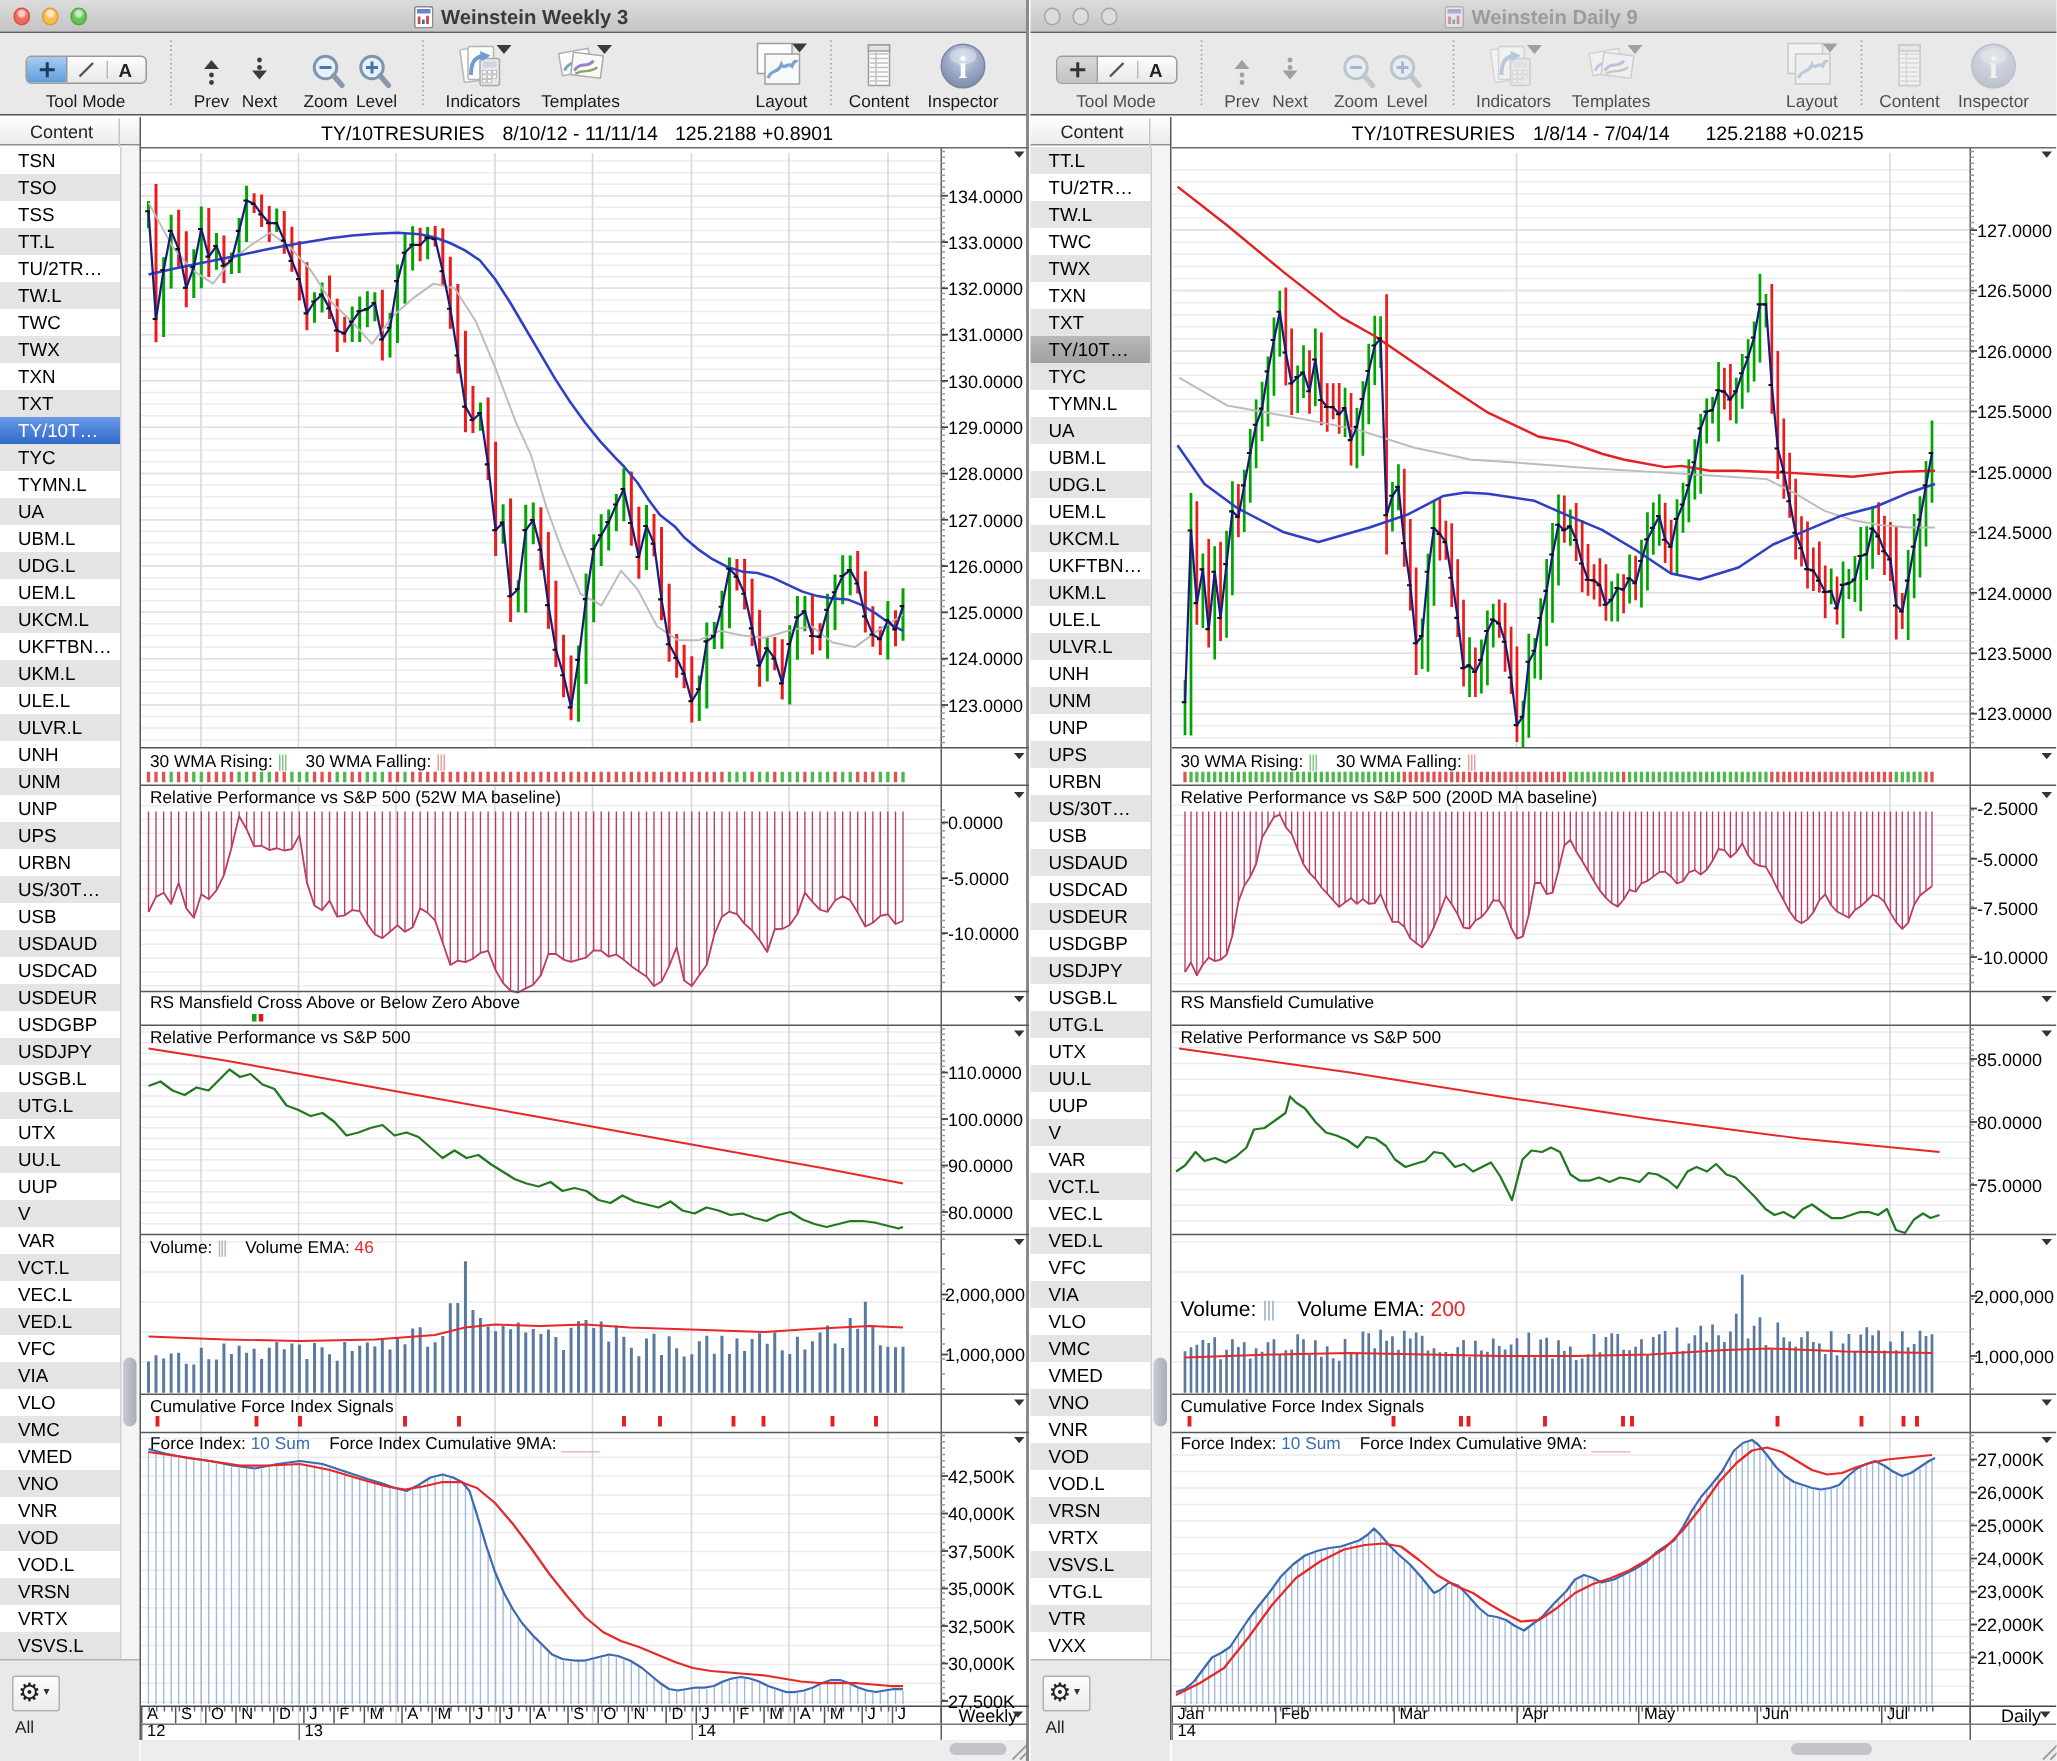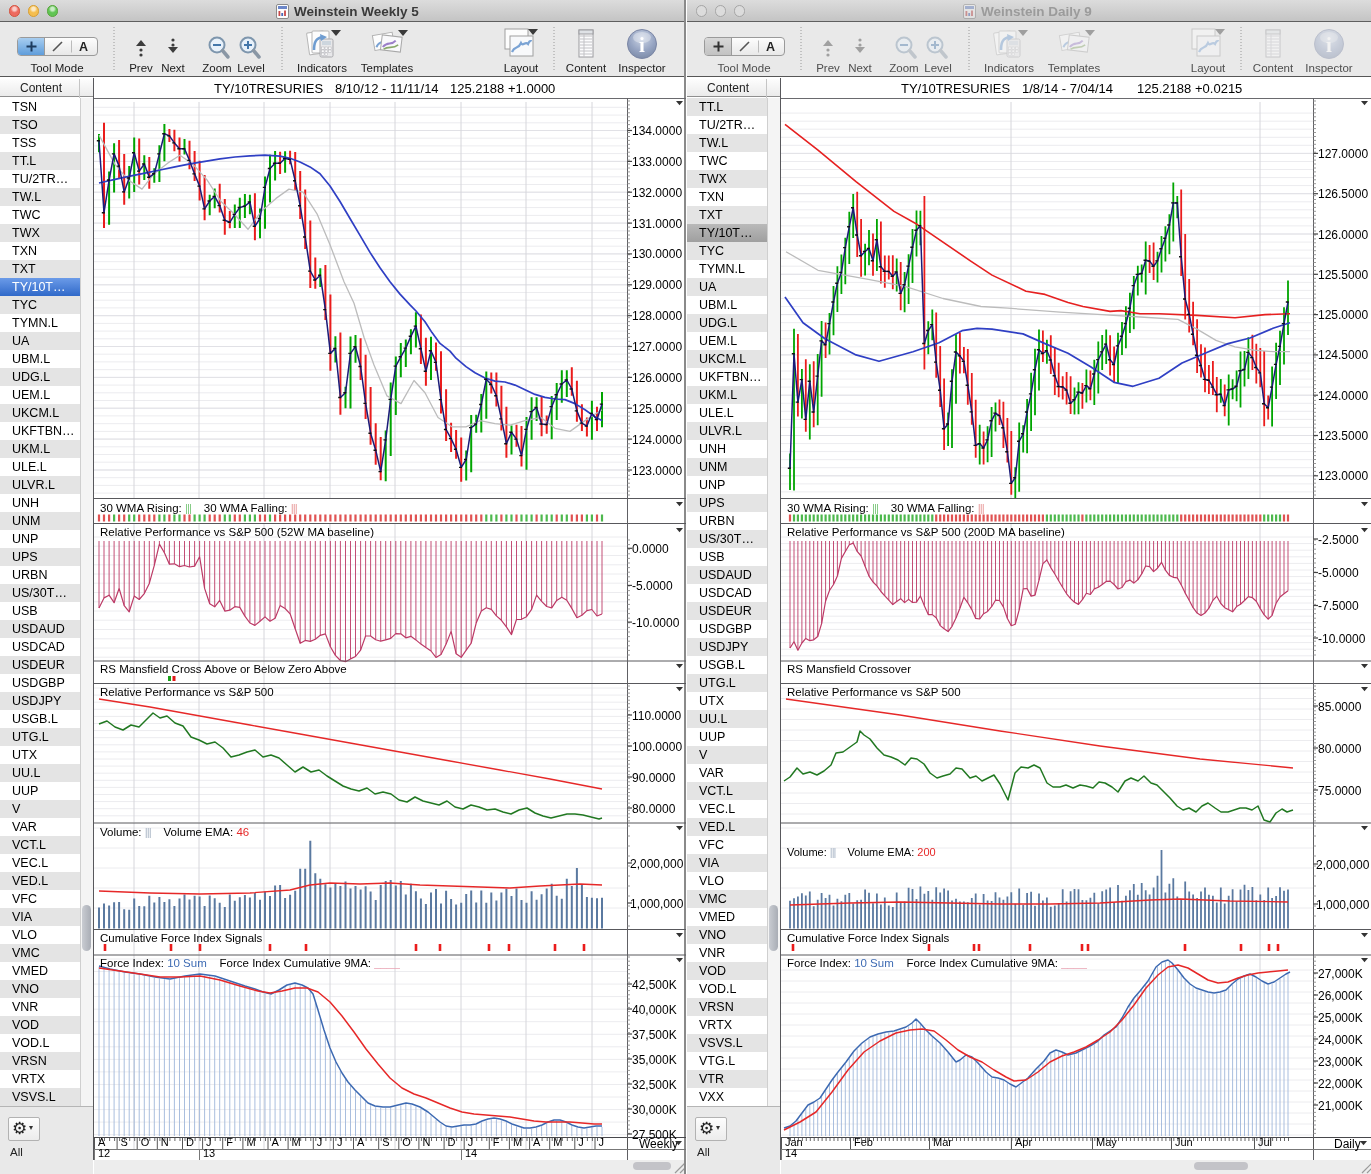--- a/index.html
+++ b/index.html
@@ -11,21 +11,21 @@
 <div style="position:absolute;left:8.5px;top:5px;width:11.5px;height:11.5px;border-radius:50%;background:radial-gradient(circle at 50% 30%, #ffffffaa 0 20%, transparent 45%),#ee6a5f;border:0.5px solid #d3523f;box-sizing:border-box"></div>
 <div style="position:absolute;left:27.7px;top:5px;width:11.5px;height:11.5px;border-radius:50%;background:radial-gradient(circle at 50% 30%, #ffffffaa 0 20%, transparent 45%),#f5be4f;border:0.5px solid #d79e33;box-sizing:border-box"></div>
 <div style="position:absolute;left:46.9px;top:5px;width:11.5px;height:11.5px;border-radius:50%;background:radial-gradient(circle at 50% 30%, #ffffffaa 0 20%, transparent 45%),#61c554;border:0.5px solid #58a43c;box-sizing:border-box"></div>
 <div style="position:absolute;left:276px;top:0;opacity:1"><svg width="13" height="15" style="position:relative;top:4px">
 <rect x="0.5" y="0.5" width="12" height="14" rx="1.5" fill="#fdfdfd" stroke="#8a8a8a"></rect>
 <rect x="2" y="2" width="9" height="3" fill="#6b86c8"></rect>
 <rect x="2.5" y="7" width="1.8" height="5" fill="#c84848"></rect>
 <rect x="5.3" y="9" width="1.8" height="3" fill="#4868b8"></rect>
 <rect x="8.1" y="6.5" width="1.8" height="5.5" fill="#c84848"></rect>
     </svg></div>
-<div style="position:absolute;left:294px;top:3.5px;font-size:13.5px;font-weight:bold;color:#3a3a3a;font-family:'Liberation Sans',sans-serif">Weinstein Weekly 5</div>
+<div style="position:absolute;left:294px;top:3.5px;font-size:13.5px;font-weight:bold;color:#3a3a3a;font-family:'Liberation Sans',sans-serif">Weinstein Weekly 3</div>
 <div style="position:absolute;left:17px;top:37px;width:81px;height:19px;border:1px solid #9a9a9a;border-radius:4px;background:linear-gradient(#fdfdfd,#e8e8e8);box-sizing:border-box;overflow:hidden">
 <div style="position:absolute;left:0;top:0;width:27px;height:100%;background:linear-gradient(#a7cdf0,#5f9ddb);border-right:1px solid #9a9a9a;box-sizing:border-box"></div>
 <svg width="79" height="17" style="position:absolute;left:0;top:0">
 <path d="M13.5 3.5V13.5M8.5 8.5H18.5" stroke="#1d3b5e" stroke-width="2" fill="none"></path>
 <path d="M35 13L44 4" stroke="#555" stroke-width="1.6"></path>
 <path d="M53.5 2.5V14.5" stroke="#bbb" stroke-width="1"></path>
 <text x="61" y="13" font-family="Liberation Sans" font-size="12.5" font-weight="bold" fill="#222">A</text>
 </svg>
   </div>
 <svg width="686" height="77" style="position:absolute;left:0px;top:0" viewBox="0 0 686 77">
@@ -126,21 +126,21 @@
     <text x="642" y="71.5" text-anchor="middle" font-family="Liberation Sans" font-size="11.5" fill="#1a1a1a">Inspector</text>
   </svg>
 <div style="position:absolute;left:0px;top:78px;width:93px;height:19px;background:linear-gradient(#fdfdfd,#ebebeb);border-bottom:1px solid #8f8f8f;border-top:1px solid #fff;box-sizing:border-box">
     <span style="position:absolute;left:20px;top:2px;font-size:12px;color:#222">Content</span>
     <span style="position:absolute;left:79px;top:0;width:1px;height:19px;background:#c5c5c5"></span>
   </div>
 <div style="position:absolute;left:94px;top:78px;width:592px;height:19px;background:#fff"></div>
 <div style="position:absolute;left:214px;top:81px;font-size:13px;color:#000">TY/10TRESURIES</div>
 <div style="position:absolute;left:335px;top:81px;font-size:13px;color:#000">8/10/12 - 11/11/14</div>
 <div style="position:absolute;left:450px;top:81px;font-size:13px;color:#000">125.2188</div>
-<div style="position:absolute;left:508px;top:81px;font-size:13px;color:#000">+1.0000</div>
+<div style="position:absolute;left:508px;top:81px;font-size:13px;color:#000">+0.8901</div>
 <div class="row" style="left:0px;top:98px;width:80px;height:18px;background:#ffffff;"><span style="padding-left:12px">TSN</span></div>
 <div class="row" style="left:0px;top:116px;width:80px;height:18px;background:#e4e4e4;"><span style="padding-left:12px">TSO</span></div>
 <div class="row" style="left:0px;top:134px;width:80px;height:18px;background:#ffffff;"><span style="padding-left:12px">TSS</span></div>
 <div class="row" style="left:0px;top:152px;width:80px;height:18px;background:#e4e4e4;"><span style="padding-left:12px">TT.L</span></div>
 <div class="row" style="left:0px;top:170px;width:80px;height:18px;background:#ffffff;"><span style="padding-left:12px">TU/2TR…</span></div>
 <div class="row" style="left:0px;top:188px;width:80px;height:18px;background:#e4e4e4;"><span style="padding-left:12px">TW.L</span></div>
 <div class="row" style="left:0px;top:206px;width:80px;height:18px;background:#ffffff;"><span style="padding-left:12px">TWC</span></div>
 <div class="row" style="left:0px;top:224px;width:80px;height:18px;background:#e4e4e4;"><span style="padding-left:12px">TWX</span></div>
 <div class="row" style="left:0px;top:242px;width:80px;height:18px;background:#ffffff;"><span style="padding-left:12px">TXN</span></div>
 <div class="row" style="left:0px;top:260px;width:80px;height:18px;background:#e4e4e4;"><span style="padding-left:12px">TXT</span></div>
@@ -659,16 +659,16 @@
   </svg>
 <div style="position:absolute;left:100px;top:501.5px;font-size:11.5px;color:#000;white-space:nowrap">30 WMA Rising: <span style="color:#7ec97e;letter-spacing:-1px">|||</span> &nbsp;&nbsp; 30 WMA Falling: <span style="color:#e89b9b;letter-spacing:-1px">|||</span></div>
 <div style="position:absolute;left:100px;top:525.5px;font-size:11.5px;color:#000;white-space:nowrap">Relative Performance vs S&amp;P 500 (52W MA baseline)</div>
 <div style="position:absolute;left:100px;top:663px;font-size:11.5px;color:#000;white-space:nowrap">RS Mansfield Cross Above or Below Zero Above</div>
 <div style="position:absolute;left:100px;top:686px;font-size:11.5px;color:#000;white-space:nowrap">Relative Performance vs S&amp;P 500</div>
 <div style="position:absolute;left:100px;top:825.5px;font-size:11.5px;color:#000;white-space:nowrap">Volume: <span style="color:#aab6c6;letter-spacing:-1px">|||</span> &nbsp;&nbsp;&nbsp;Volume EMA: <span style="color:#e62828">46</span></div>
 <div style="position:absolute;left:100px;top:932px;font-size:11.5px;color:#000;white-space:nowrap">Cumulative Force Index Signals</div>
 <div style="position:absolute;left:100px;top:957px;font-size:11.5px;color:#000;white-space:nowrap">Force Index: <span style="color:#3f6cb4">10 Sum</span> &nbsp;&nbsp; Force Index Cumulative 9MA: <span style="color:#e8a0b0">____</span></div>
 <div style="position:absolute;left:787px;top:501.5px;font-size:11.5px;color:#000;white-space:nowrap">30 WMA Rising: <span style="color:#7ec97e;letter-spacing:-1px">|||</span> &nbsp;&nbsp; 30 WMA Falling: <span style="color:#e89b9b;letter-spacing:-1px">|||</span></div>
 <div style="position:absolute;left:787px;top:525.5px;font-size:11.5px;color:#000;white-space:nowrap">Relative Performance vs S&amp;P 500 (200D MA baseline)</div>
-<div style="position:absolute;left:787px;top:663px;font-size:11.5px;color:#000;white-space:nowrap">RS Mansfield Crossover</div>
+<div style="position:absolute;left:787px;top:663px;font-size:11.5px;color:#000;white-space:nowrap">RS Mansfield Cumulative</div>
 <div style="position:absolute;left:787px;top:686px;font-size:11.5px;color:#000;white-space:nowrap">Relative Performance vs S&amp;P 500</div>
-<div style="position:absolute;left:787px;top:846px;font-size:11px;color:#000;white-space:nowrap">Volume: <span style="color:#aab6c6;letter-spacing:-1px">|||</span> &nbsp;&nbsp;&nbsp;Volume EMA: <span style="color:#e62828">200</span></div>
+<div style="position:absolute;left:787px;top:864px;font-size:14px;color:#000;white-space:nowrap">Volume: <span style="color:#aab6c6;letter-spacing:-1px">|||</span> &nbsp;&nbsp;&nbsp;Volume EMA: <span style="color:#e62828">200</span></div>
 <div style="position:absolute;left:787px;top:932px;font-size:11.5px;color:#000;white-space:nowrap">Cumulative Force Index Signals</div>
 <div style="position:absolute;left:787px;top:957px;font-size:11.5px;color:#000;white-space:nowrap">Force Index: <span style="color:#3f6cb4">10 Sum</span> &nbsp;&nbsp; Force Index Cumulative 9MA: <span style="color:#e8a0b0">____</span></div>
 </body></html>

